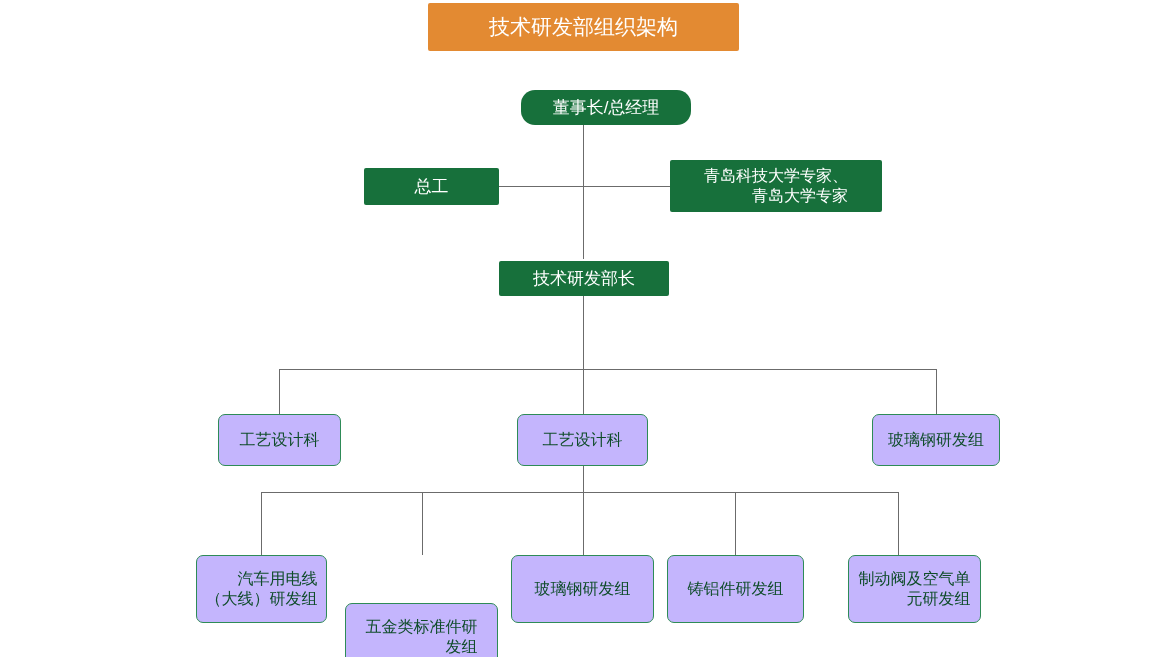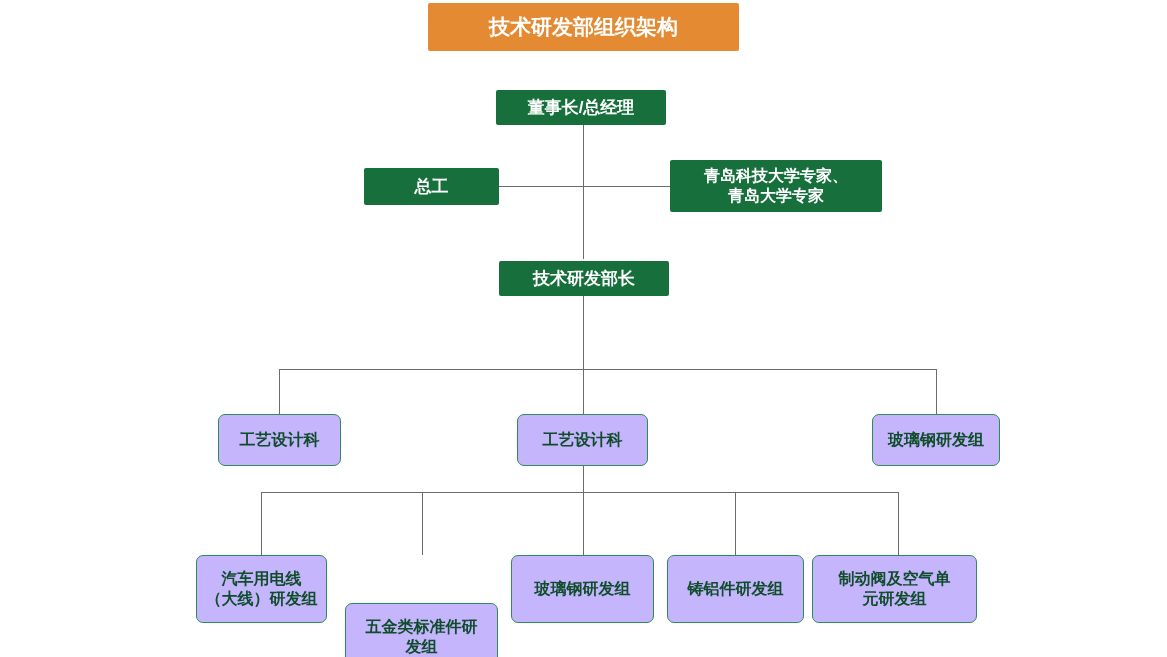--- a/index.html
+++ b/index.html
@@ -20,22 +20,22 @@
     top: 0;
     width: 1167px;
     height: 657px;
   }
   .node {
     position: absolute;
     box-sizing: border-box;
     display: flex;
     align-items: center;
     justify-content: center;
-    text-align: center;
-    font-weight: bold;
+    text-align: right;
+    font-weight: normal;
     line-height: 1.25;
     white-space: pre-line;
   }
   .title-node {
     background: #E38A32;
     color: #ffffff;
     font-size: 21px;
     border-radius: 2px;
   }
   .filled-node {
@@ -76,21 +76,21 @@
   <div class="conn v" style="left:936px; top:369px; height:45px;"></div>
 
   <div class="conn v" style="left:583px; top:466px; height:26px;"></div>
   <div class="conn h" style="left:261px; top:492px; width:637px;"></div>
   <div class="conn v" style="left:261px; top:492px; height:63px;"></div>
   <div class="conn v" style="left:422px; top:492px; height:63px;"></div>
   <div class="conn v" style="left:583px; top:492px; height:63px;"></div>
   <div class="conn v" style="left:735px; top:492px; height:63px;"></div>
   <div class="conn v" style="left:898px; top:492px; height:63px;"></div>
 
-  <div class="node filled-node" style="left:496px; top:90px; width:170px; height:35px;">董事长/总经理</div>
+  <div class="node filled-node" style="left:521px; top:90px; width:170px; height:35px;border-radius:14px;">董事长/总经理</div>
 
   <div class="node filled-node" style="left:364px; top:168px; width:135px; height:37px;">总工</div>
 
   <div class="node filled-node" style="left:670px; top:160px; width:212px; height:52px; font-size:16px;">青岛科技大学专家、
 青岛大学专家</div>
 
   <div class="node filled-node" style="left:499px; top:261px; width:170px; height:35px;">技术研发部长</div>
 
   <div class="node outline-node" style="left:218px; top:414px; width:123px; height:52px;">工艺设计科</div>
 
@@ -101,16 +101,16 @@
   <div class="node outline-node" style="left:196px; top:555px; width:131px; height:68px;">汽车用电线
 （大线）研发组</div>
 
   <div class="node outline-node" style="left:345px; top:555px; width:153px; height:68px;margin-top:48px;">五金类标准件研
 发组</div>
 
   <div class="node outline-node" style="left:511px; top:555px; width:143px; height:68px;">玻璃钢研发组</div>
 
   <div class="node outline-node" style="left:667px; top:555px; width:137px; height:68px;">铸铝件研发组</div>
 
-  <div class="node outline-node" style="left:812px; top:555px; width:165px; height:68px;">制动阀及空气单
+  <div class="node outline-node" style="left:848px; top:555px; width:133px; height:68px;">制动阀及空气单
 元研发组</div>
 
 </div>
 
 </body></html>

